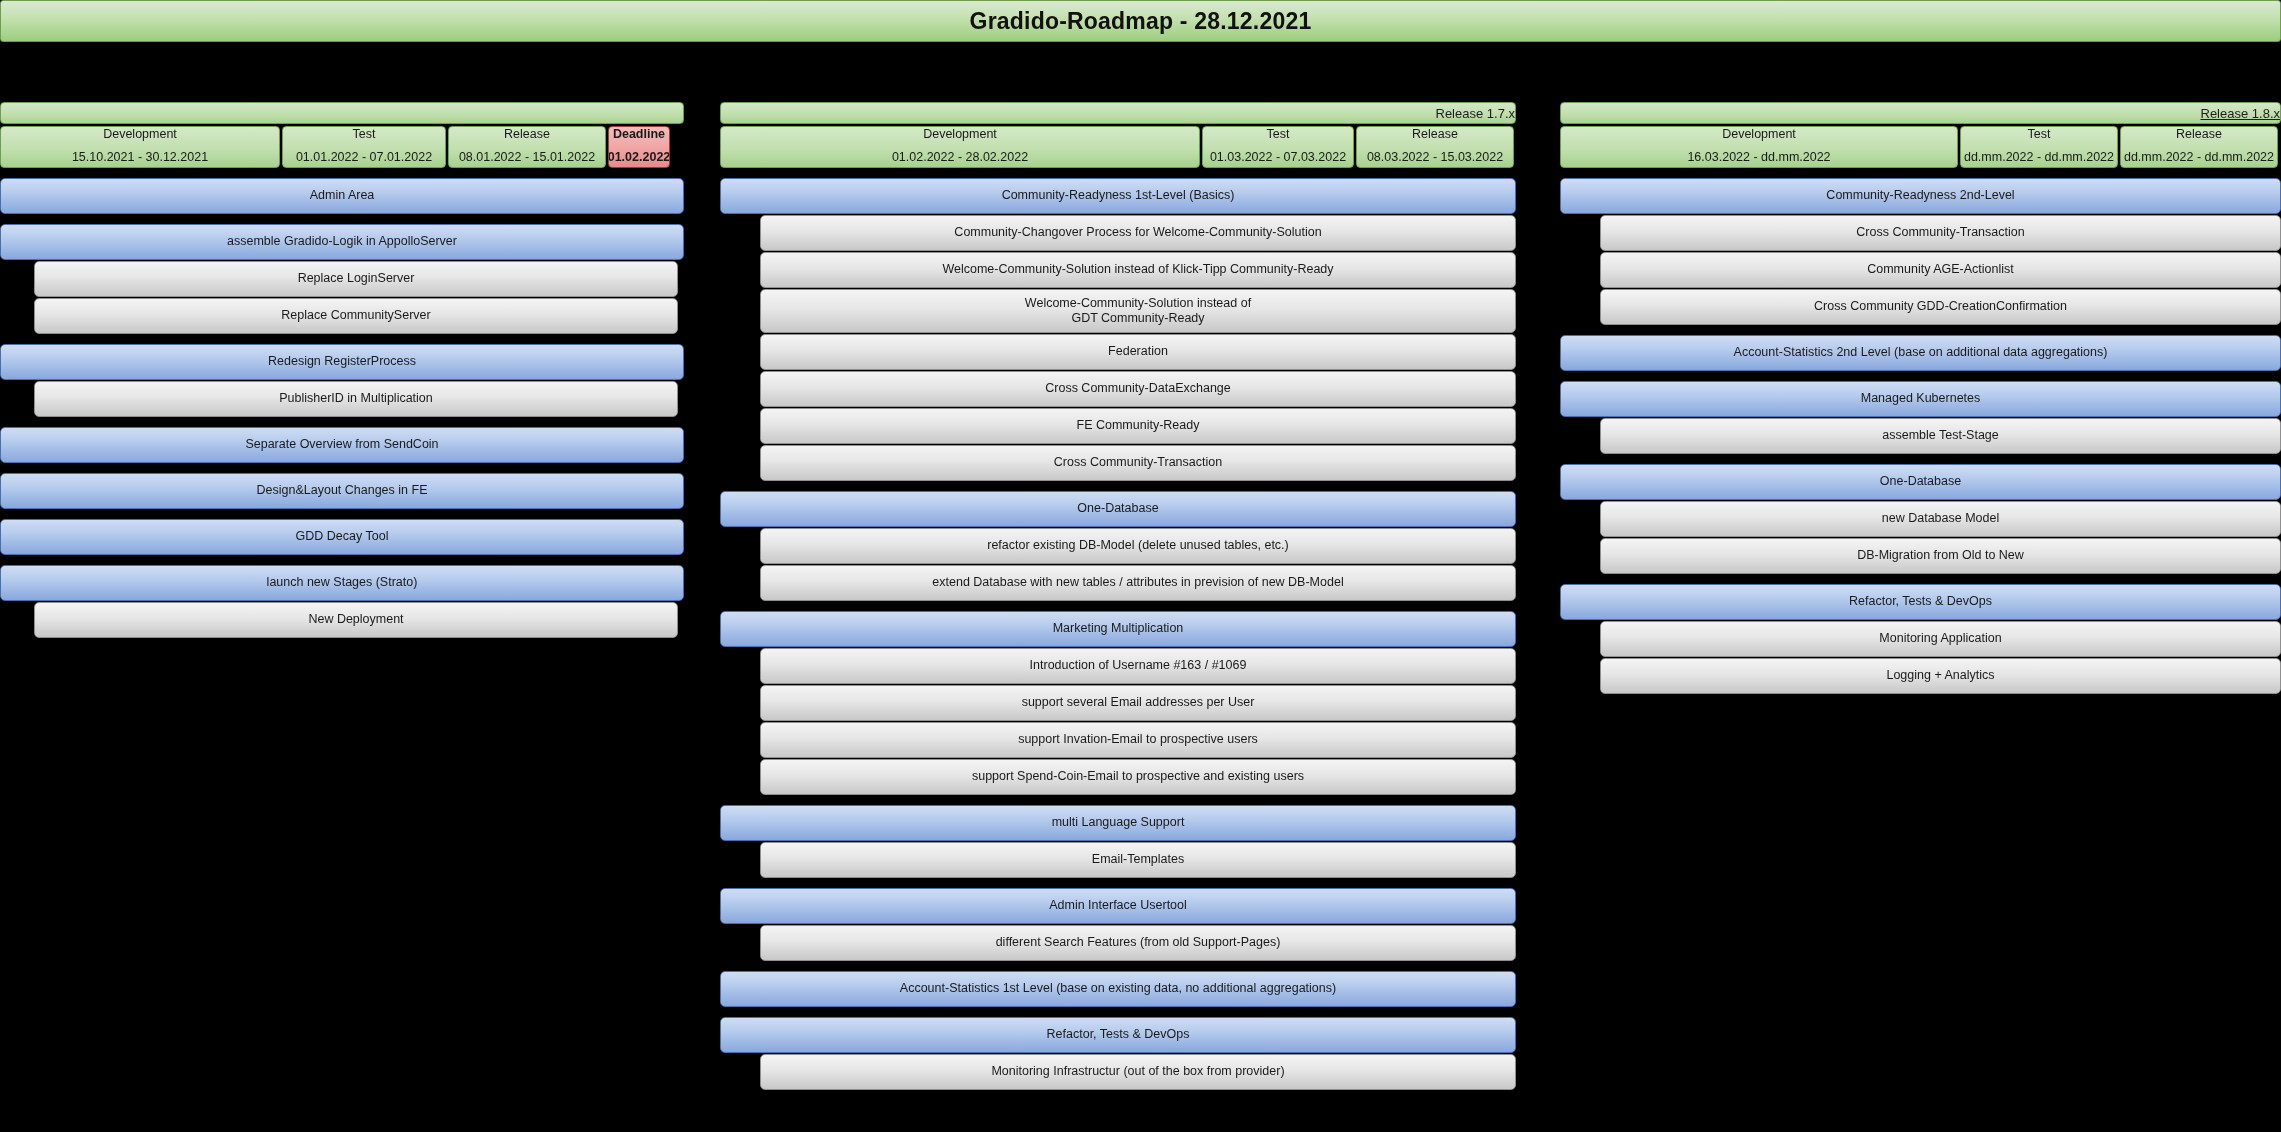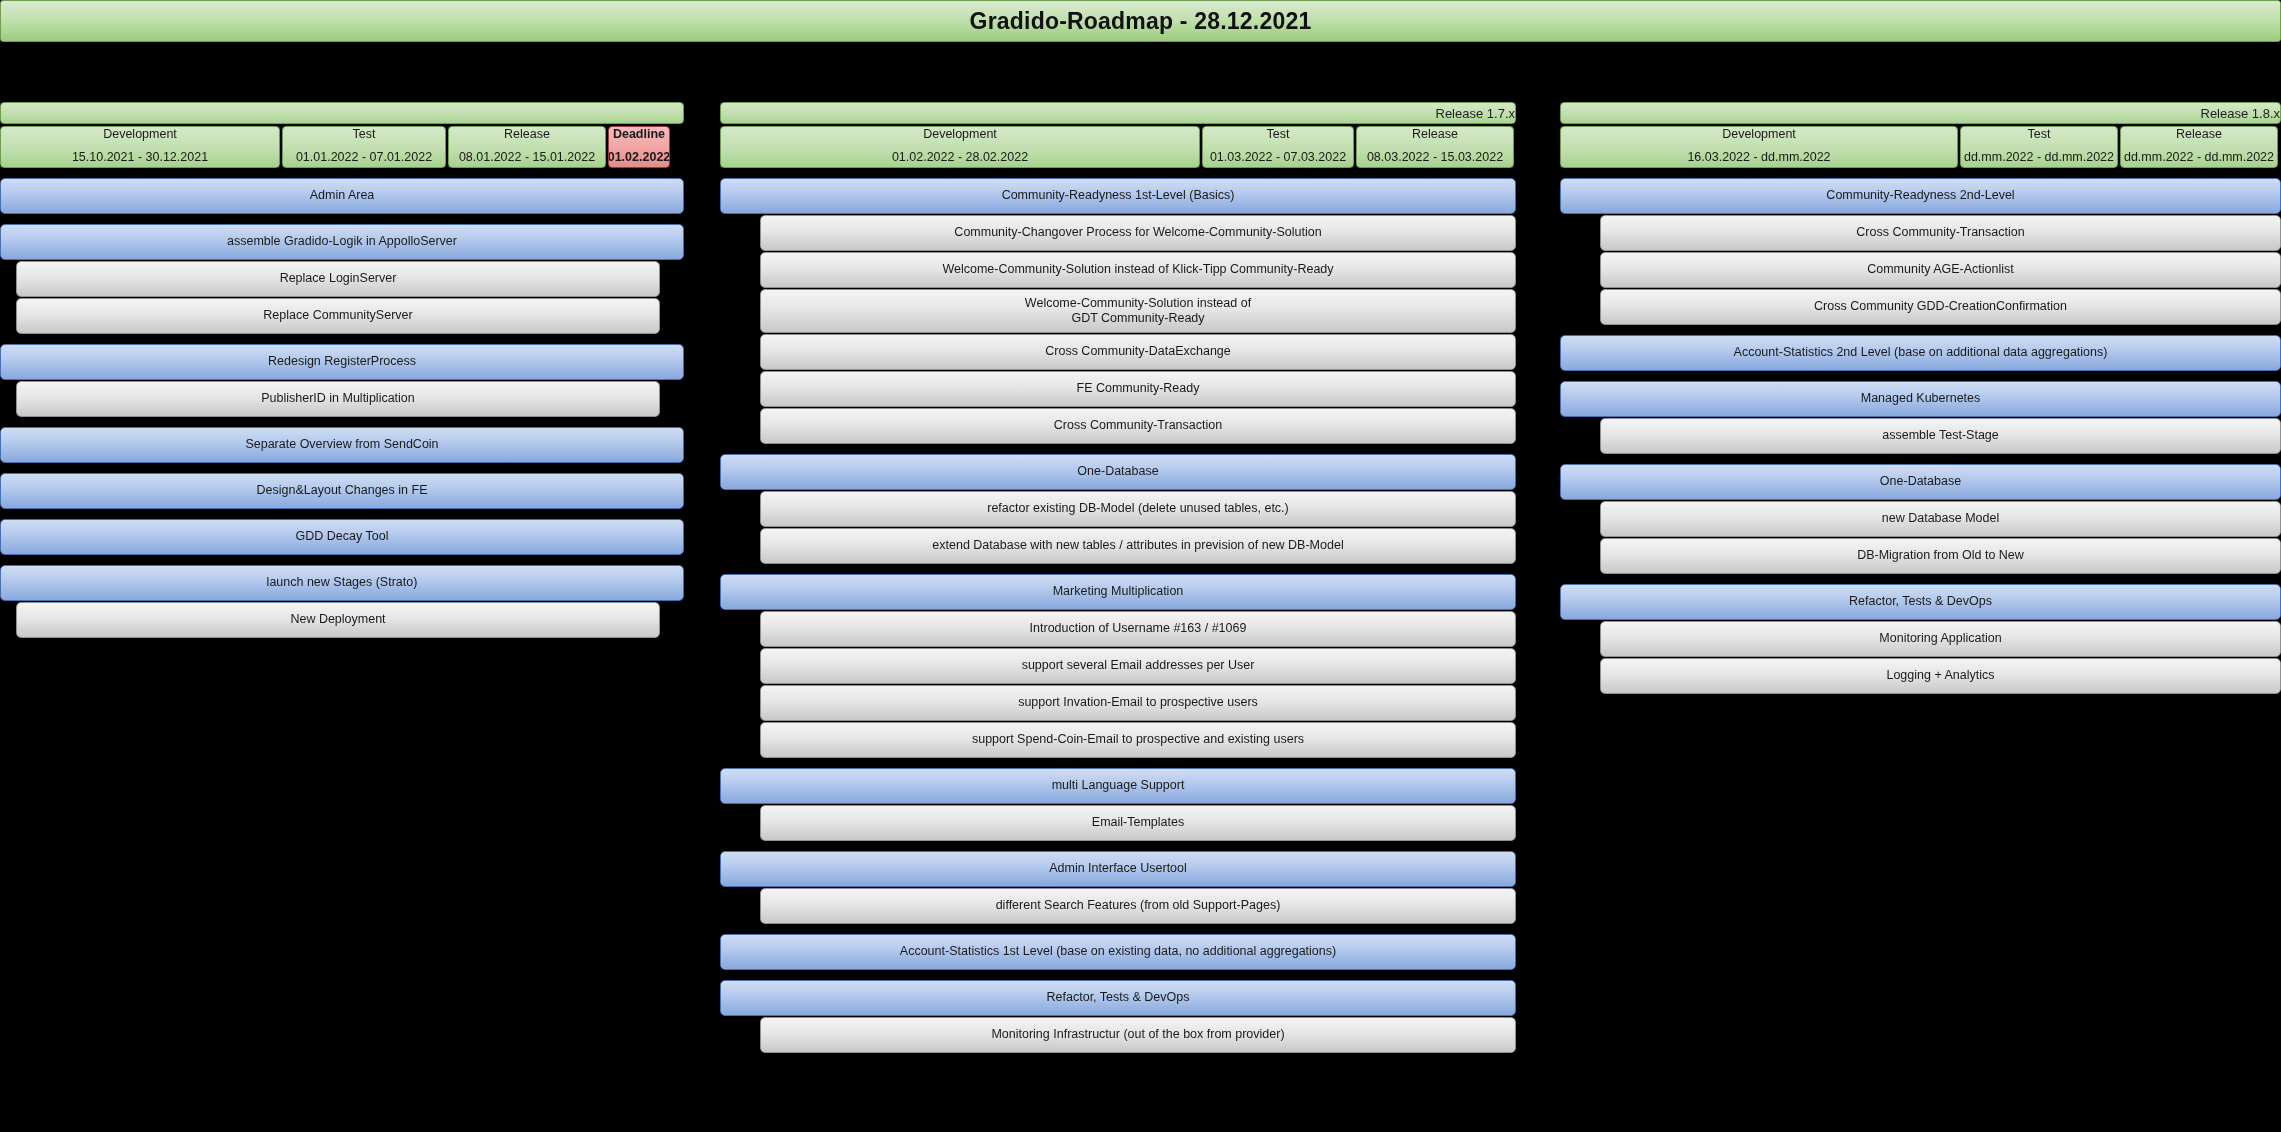--- a/index.html
+++ b/index.html
@@ -58,21 +58,21 @@
     position: relative;
     margin-top: 24px;
   }
   .release-header .rel-text {
     font-size: 13px;
     color: #1d1d1d;
     position: relative;
     left: 18%;
   }
   #col-2 .release-header .rel-text { left: 0; }
-  #col-3 .release-header .rel-text { left: 0; }
+  #col-3 .release-header .rel-text { left: 0; text-decoration: underline; }
 
   
   .phase-row {
     display: flex;
     margin-top: 2px;
     gap: 2px;
   }
   .phase-cell {
     background: linear-gradient(to bottom, #d5e9c9 0%, #c2dfaf 55%, #a6d28e 100%);
     border: 1px solid #6f9e52;
@@ -123,21 +123,21 @@
 
   .task.child {
     background: linear-gradient(to bottom, #f4f4f4 0%, #e6e6e6 45%, #c8c8c8 100%);
     border: 1px solid #8f8f8f;
     height: 36px;
     margin-top: 1px;
   }
   .task.child.tall { height: 44px; }
 
   
-  #col-1 .task.child { margin-left: 16px; width: calc(100% - 40px); }
+  #col-1 .task.child { margin-left: 34px; width: calc(100% - 40px); }
   #col-2 .task.child { margin-left: 40px; width: calc(100% - 40px); }
   #col-3 .task.child { margin-left: 40px; width: calc(100% - 40px); }
 
   .task .tline { display: block; }
 </style>
 </head>
 <body>
 
 <div id="page">
 
@@ -202,20 +202,21 @@
       <div class="tasks">
         <div class="task parent first">Community-Readyness 1st-Level (Basics)</div>
         <div class="task child">Community-Changover Process for Welcome-Community-Solution</div>
         <div class="task child">Welcome-Community-Solution instead of Klick-Tipp Community-Ready</div>
         <div class="task child tall">
           <div>
             <span class="tline">Welcome-Community-Solution instead of</span>
             <span class="tline">GDT Community-Ready</span>
           </div>
         </div>
+        <div class="task child">Federation</div>
         <div class="task child">Cross Community-DataExchange</div>
         <div class="task child">FE Community-Ready</div>
         <div class="task child">Cross Community-Transaction</div>
         <div class="task parent">One-Database</div>
         <div class="task child">refactor existing DB-Model (delete unused tables, etc.)</div>
         <div class="task child">extend Database with new tables / attributes in prevision of new DB-Model</div>
         <div class="task parent">Marketing Multiplication</div>
         <div class="task child">Introduction of Username #163 / #1069</div>
         <div class="task child">support several Email addresses per User</div>
         <div class="task child">support Invation-Email to prospective users</div>

